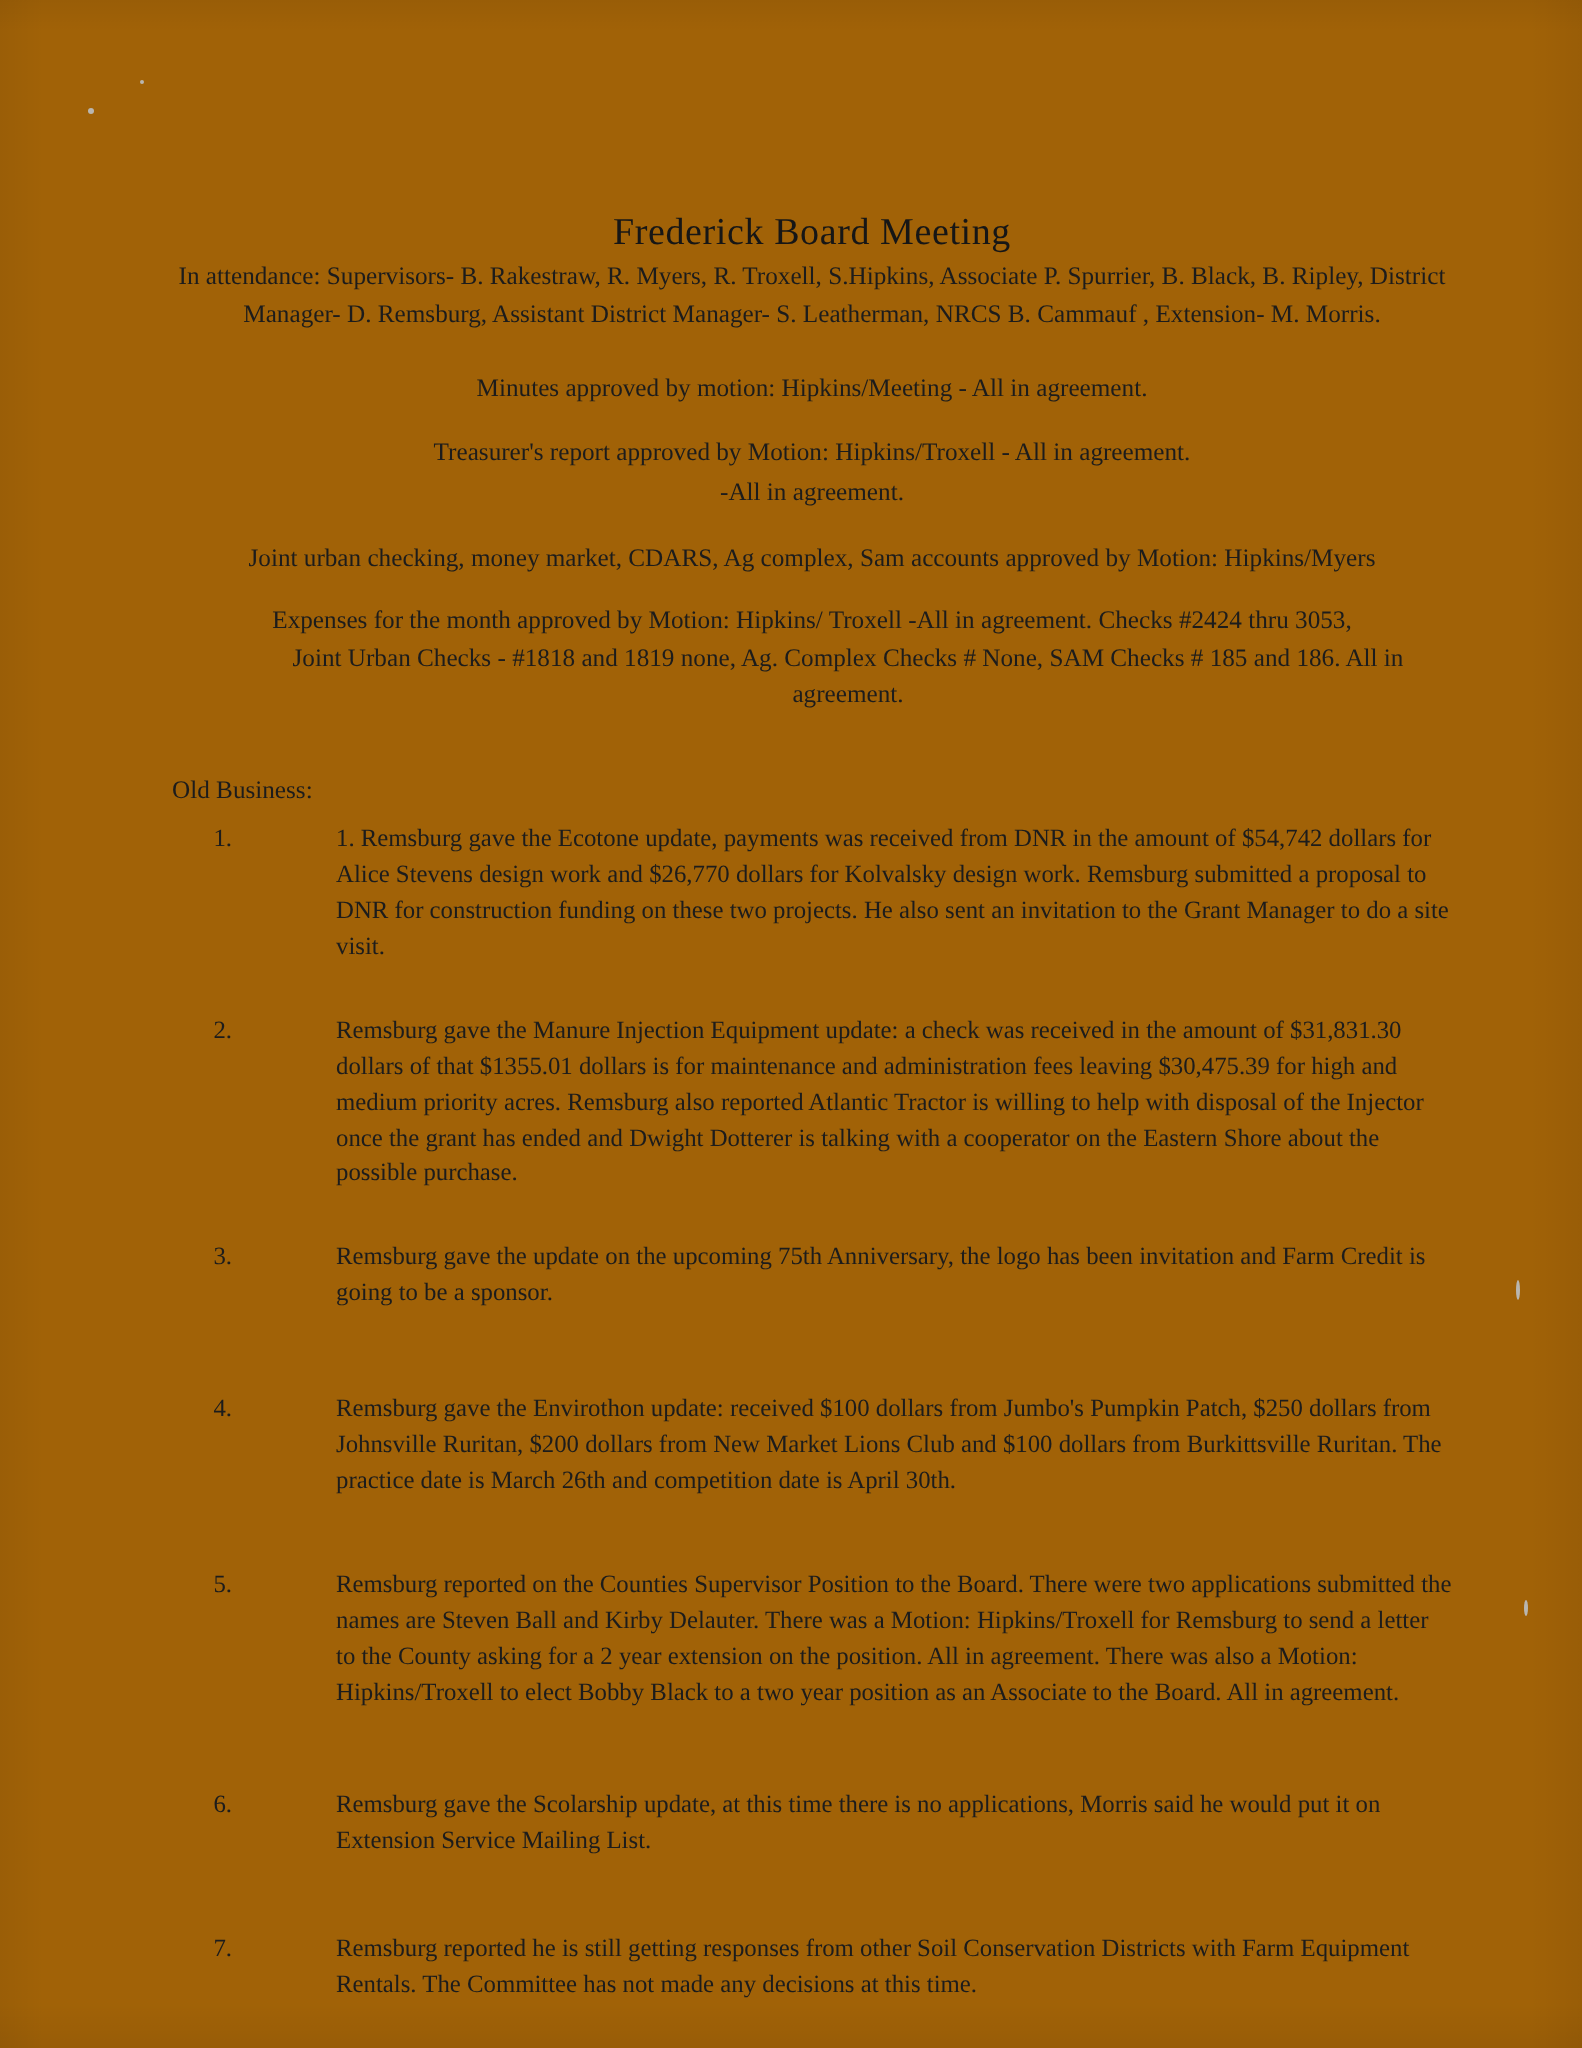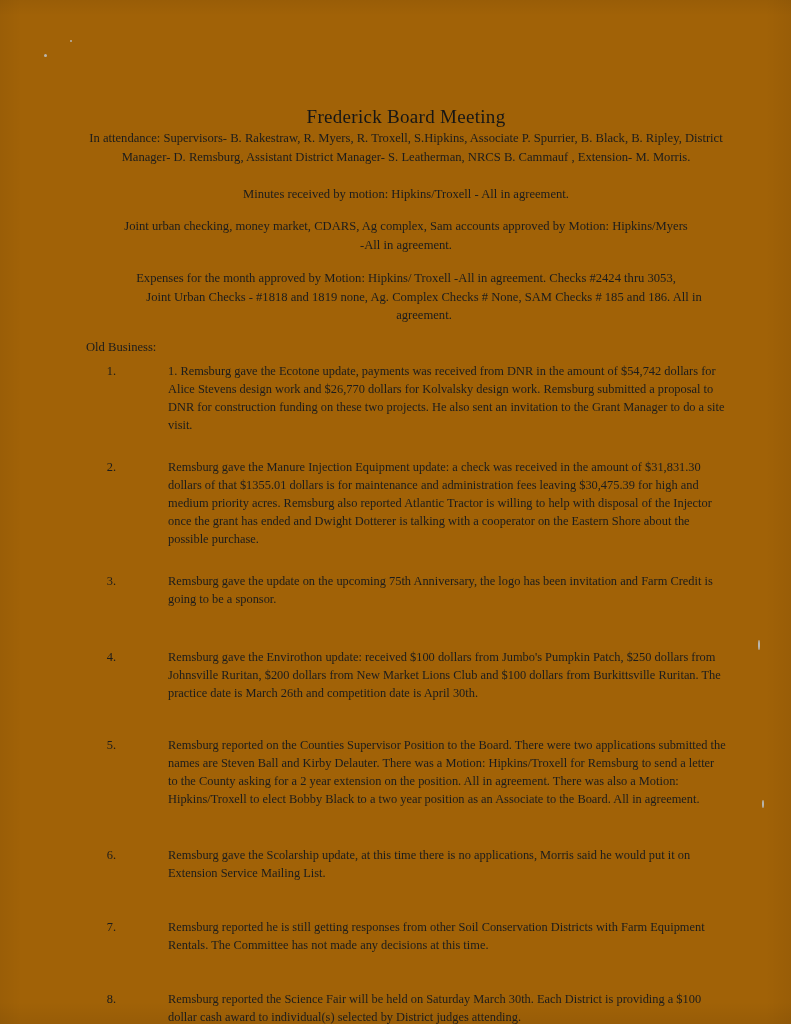--- a/index.html
+++ b/index.html
@@ -86,21 +86,21 @@
     margin: 0 0 14px 0;
     color: #1c1c1c;
     text-align: center;
   }
   .para.attendance {
     margin-bottom: 18px;
     line-height: 1.5;
   }
   .section-label {
     font-size: 12.6px;
-    margin: 16px 0 8px 0;
+    margin: 31px 0 8px 0;
     color: #1c1c1c;
   }
   ol.items {
     list-style: none;
     margin: 0;
     padding: 0;
   }
   ol.items > li {
     display: flex;
     margin-bottom: 24px;
@@ -137,25 +137,26 @@
   <div class="speck" style="left:70px; top:40px; width:2px; height:2px;"></div>
   <div class="speck" style="left:758px; top:640px; width:2px; height:10px;"></div>
   <div class="speck" style="left:762px; top:800px; width:2px; height:8px;"></div>
 
   <div class="content">
 
     <div class="doc-title">Frederick Board Meeting</div>
 
     <p class="para attendance">In attendance: Supervisors- B. Rakestraw, R. Myers, R. Troxell, S.Hipkins, Associate  P. Spurrier, B. Black, B. Ripley, District Manager- D. Remsburg, Assistant District Manager- S. Leatherman, NRCS B. Cammauf , Extension- M. Morris.</p>
 
-    <p class="para">Minutes received by motion:  Hipkins/Troxell - All in agreement.</p>
+    <p class="para">Minutes approved by motion:  Hipkins/Meeting - All in agreement.</p>
 
+    <p class="para">Treasurer's report approved by Motion: Hipkins/Troxell - All in agreement.</p>
 
+    <p class="para" style="margin-top:-12px;">-All in agreement.</p>
     <p class="para tight">Joint urban checking, money market, CDARS, Ag complex, Sam accounts approved by Motion: Hipkins/Myers</p>
-    <p class="para" style="margin-top:-12px;">-All in agreement.</p>
 
     <p class="para tight">Expenses for the month approved by Motion: Hipkins/ Troxell -All in agreement. Checks #2424 thru 3053,</p>
     <p class="para" style="margin-top:-12px;margin-left:36px;">Joint Urban Checks - #1818 and 1819 none, Ag. Complex Checks # None, SAM Checks # 185 and 186.  All in agreement.</p>
 
     <div class="section-label">Old Business:</div>
 
     <ol class="items">
       <li>
         <span class="num">1.</span>
         <span class="body">1. Remsburg gave the Ecotone update, payments was received from DNR in the amount of $54,742 dollars for Alice Stevens design work and $26,770 dollars for Kolvalsky design work.  Remsburg submitted a proposal to DNR for construction funding on these two projects.  He also sent an invitation to the Grant Manager to do a site visit.</span>

